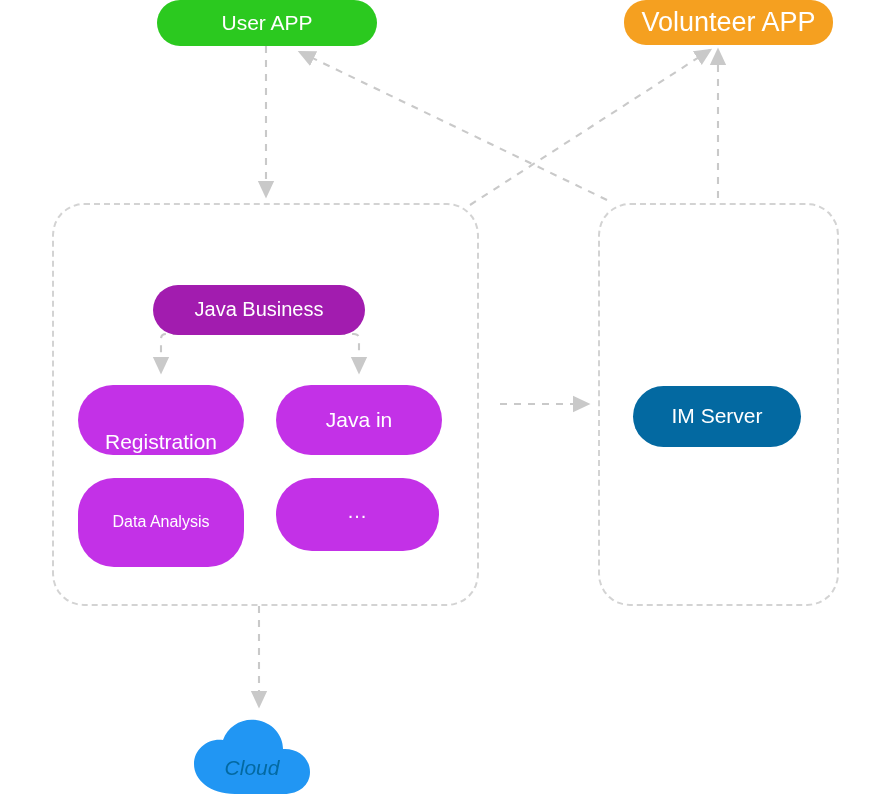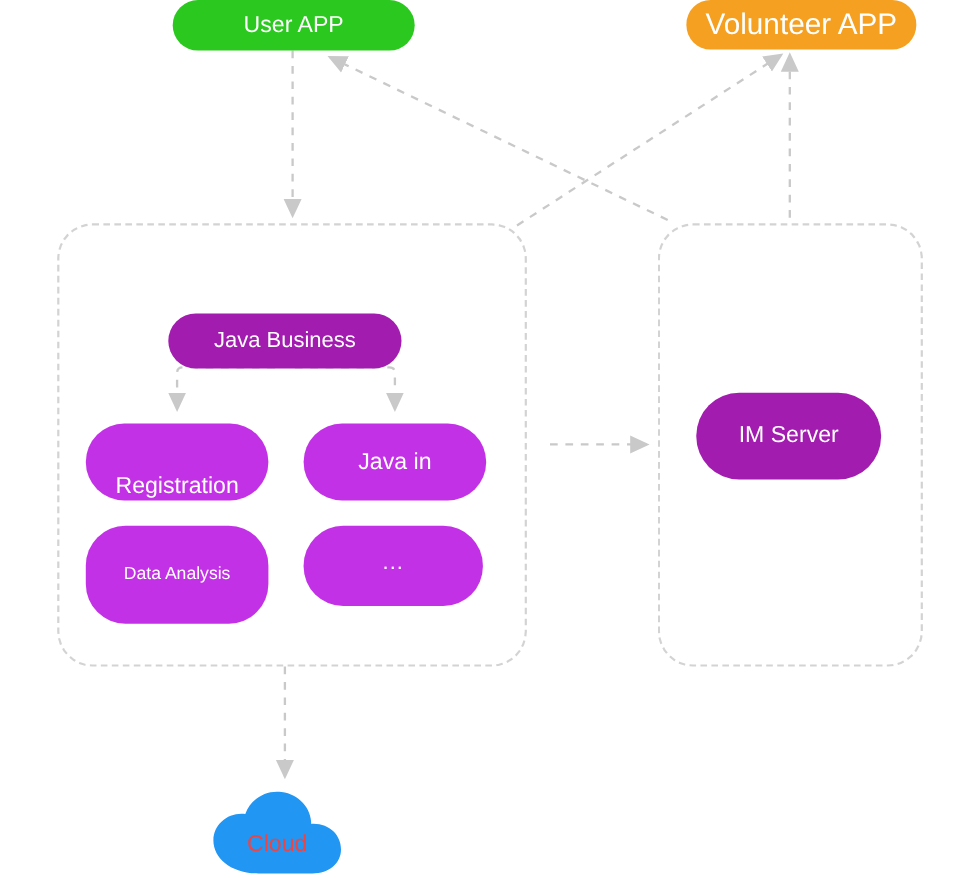--- a/index.html
+++ b/index.html
@@ -97,24 +97,24 @@
     width: 163px;
     height: 73px;
     background: #c331e7;
     border-radius: 36px;
     font-size: 20px;
     letter-spacing: 1px;
     padding-bottom: 6px;
   }
   .node-im-server {
     left: 633px;
-    top: 357px;
+    top: 386px;
     width: 168px;
-    height: 79px;
-    background: #a21caf;
+    height: 61px;
+    background: #0369a1;
     border-radius: 39px;
     font-size: 21px;
   }
   .container-box {
     position: absolute;
     border: 2px dashed #d3d3d3;
     border-radius: 32px;
     box-sizing: border-box;
     background: transparent;
     z-index: 1;
@@ -141,24 +141,25 @@
   }
   .cloud-label {
     position: absolute;
     left: 0;
     top: 0;
     width: 124px;
     height: 82px;
     display: flex;
     align-items: center;
     justify-content: center;
-    color: #ef4444;
+    color: #0369a1;
     font-size: 21px;
     padding-top: 22px;
     box-sizing: border-box;
+    font-style: italic;
   }
 </style>
 </head>
 <body>
 
 <div id="canvas">
 
   <svg id="edges" viewBox="0 0 890 798" xmlns="http://www.w3.org/2000/svg">
     <defs>
       <marker id="arrowhead" markerWidth="9" markerHeight="9" refX="7.2" refY="4.5" orient="auto" markerUnits="strokeWidth">

